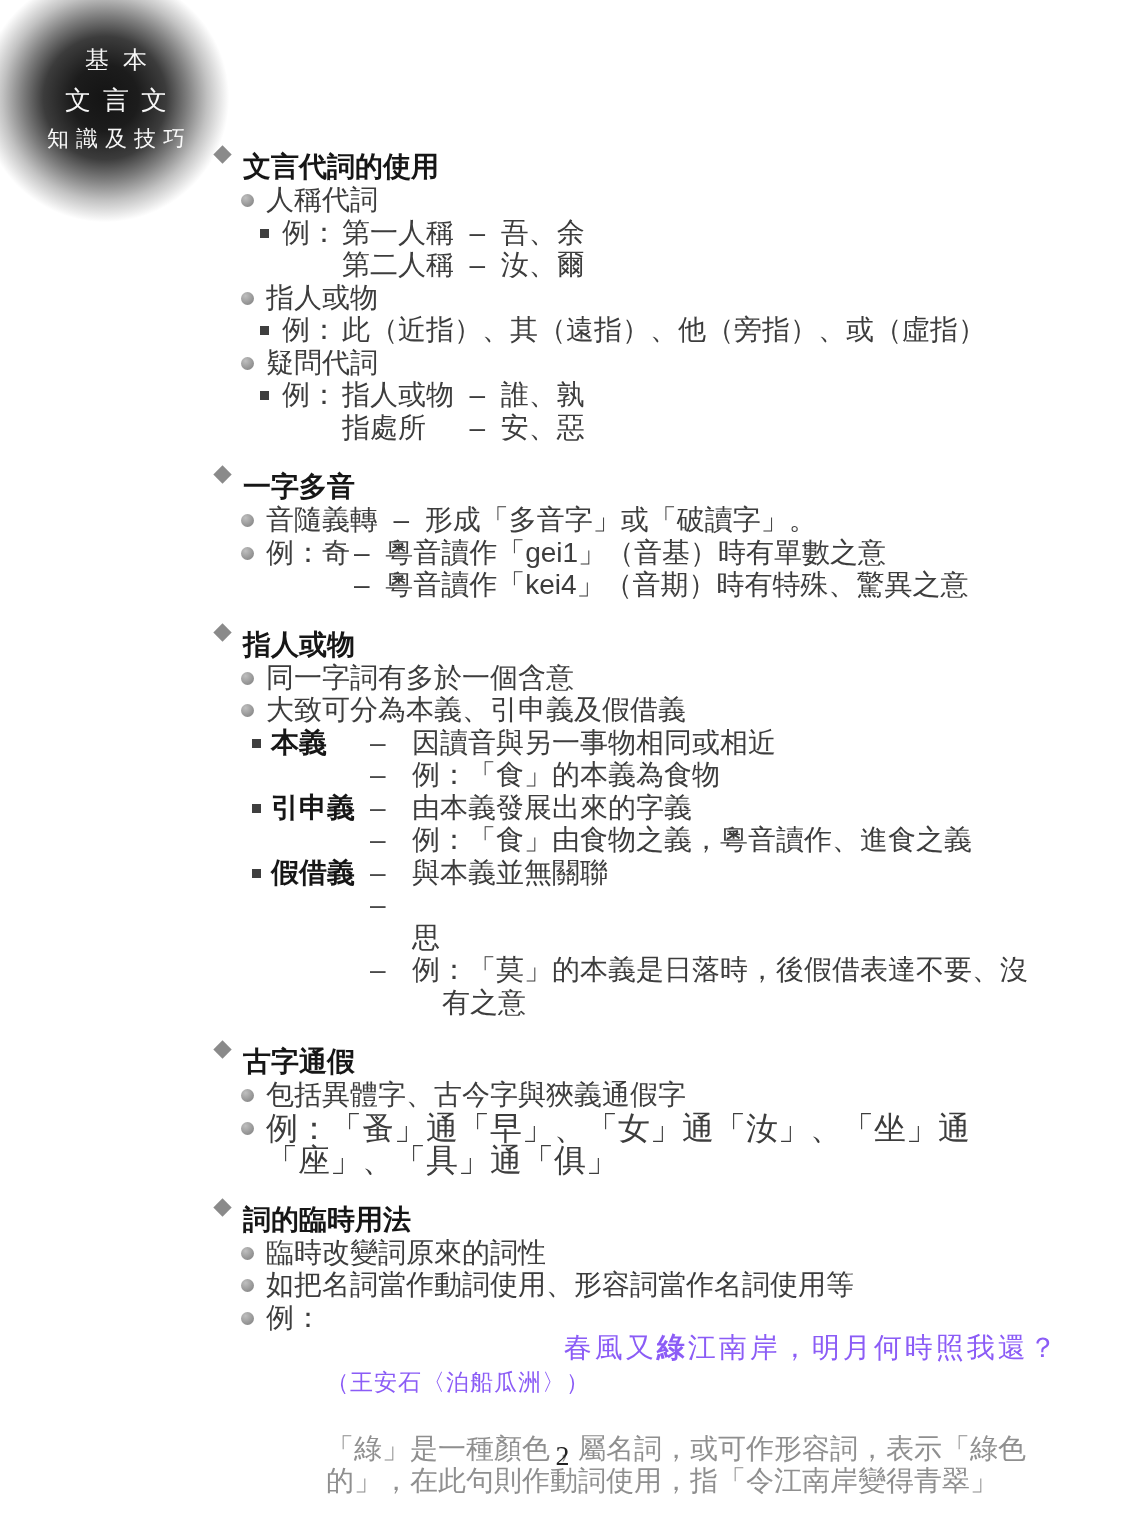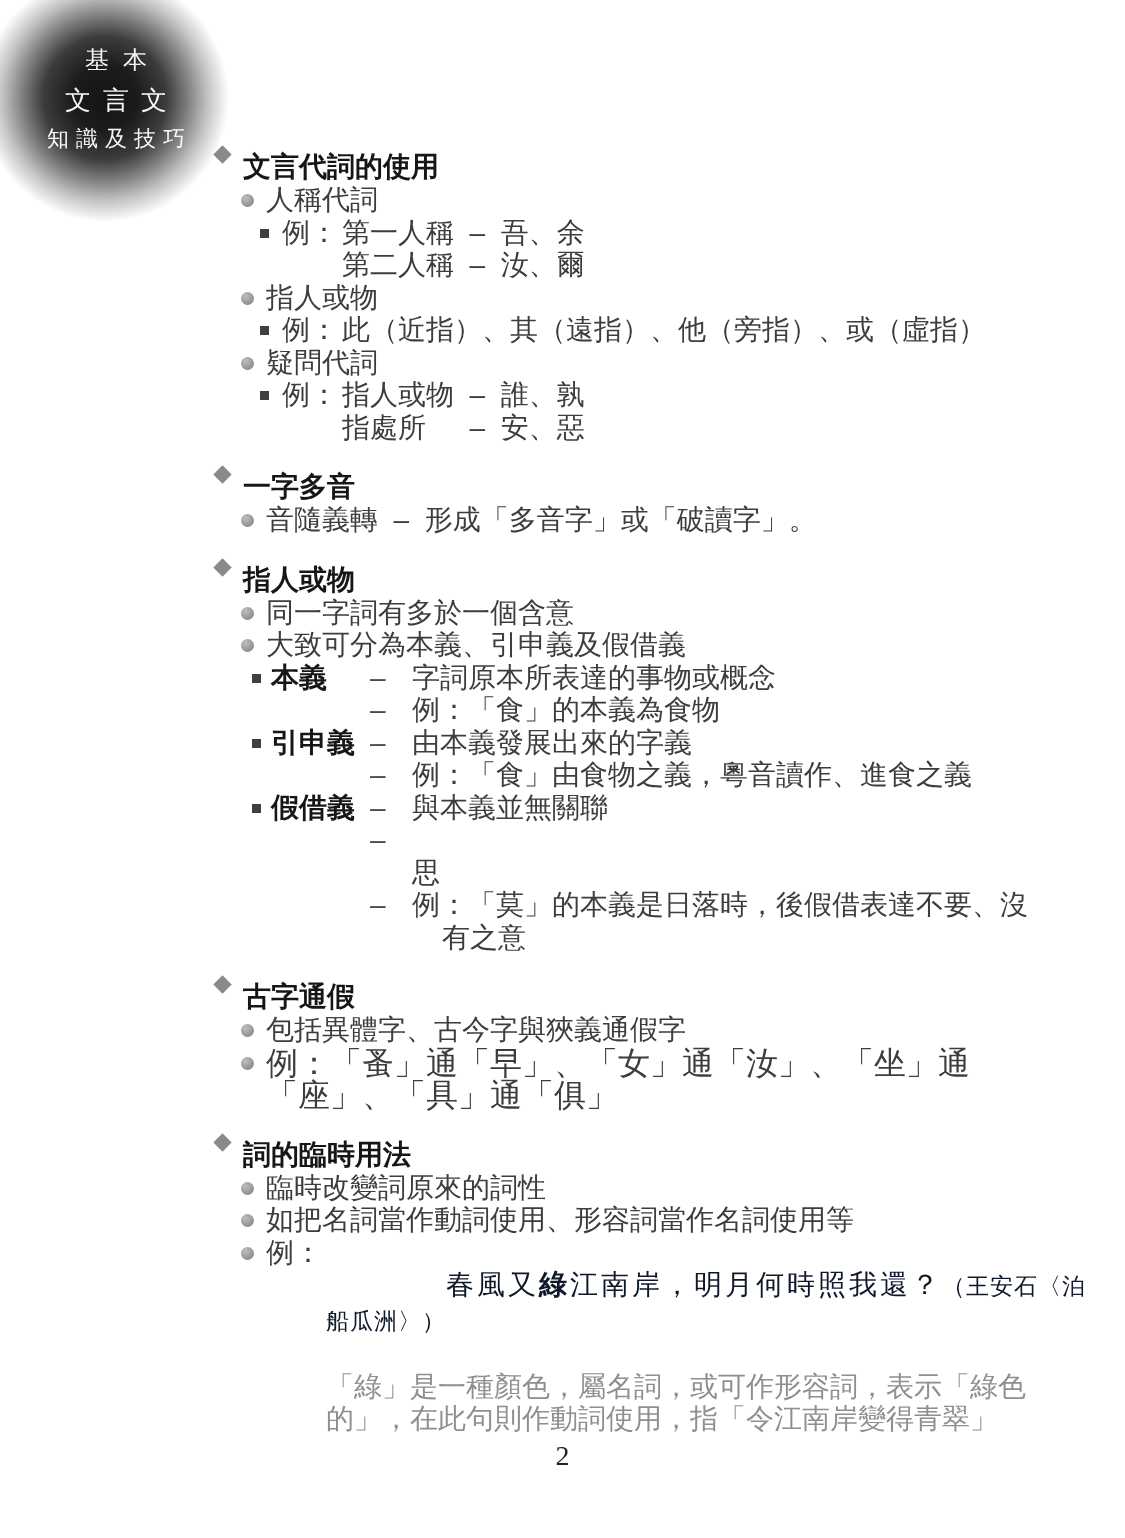--- a/index.html
+++ b/index.html
@@ -47,21 +47,21 @@
   .defrow .sq{margin-right:10px;}
   .term{width:99px;flex-shrink:0;font-weight:bold;color:#161616;}
   .dcol{flex:1;min-width:0;}
   .dline{display:flex;}
   .dash{width:42px;flex-shrink:0;color:#4a4a4a;}
   .cont1{padding-left:42px;}
   .cont2{padding-left:72px;}
 
   
   .s4ex{font-size:32px;line-height:32.5px;}
-  .poem{color:#0f172a;font-family:Liberation Serif, serif;letter-spacing:3px;}
+  .poem{color:#8b5cf6;font-family:Liberation Mono, monospace;letter-spacing:3px;}
   .poem b{font-weight:bold;}
   .cite{font-size:23px;letter-spacing:1px;}
   .note{color:#8f8f8f;}
 
   .pageno{position:absolute;top:1440px;left:0;width:100%;text-align:center;
           font-family:"Liberation Serif","DejaVu Serif",serif;font-size:28px;color:#222222;}
 </style>
 </head>
 <body>
 
@@ -123,20 +123,30 @@
 
   <section>
     <div class="h1row">
       <span class="dmd"></span>
       <span>一字多音</span>
     </div>
     <div class="r2">
       <span class="cir"></span>
       <div class="line">音隨義轉  –  形成「多音字」或「破讀字」。</div>
     </div>
+    <div class="r2">
+      <span class="cir"></span>
+      <div class="grp">
+        <span class="pfx line">例：奇</span>
+        <div class="col">
+          <div class="line">–  粵音讀作「gei1」（音基）時有單數之意</div>
+          <div class="line">–  粵音讀作「kei4」（音期）時有特殊、驚異之意</div>
+        </div>
+      </div>
+    </div>
   </section>
 
   <section>
     <div class="h1row">
       <span class="dmd"></span>
       <span>指人或物</span>
     </div>
     <div class="r2">
       <span class="cir"></span>
       <div class="line">同一字詞有多於一個含意</div>
@@ -145,21 +155,21 @@
       <span class="cir"></span>
       <div class="line">大致可分為本義、引申義及假借義</div>
     </div>
 
     <div class="defrow">
       <span class="sq"></span>
       <div class="term line">本義</div>
       <div class="dcol">
         <div class="dline line">
           <span class="dash">–</span>
-          <span>字詞原本所表達的事物或概念</span>
+          <span>因讀音與另一事物相同或相近</span>
         </div>
         <div class="dline line">
           <span class="dash">–</span>
           <span>例：「食」的本義為食物</span>
         </div>
       </div>
     </div>
 
     <div class="defrow">
       <span class="sq"></span>

